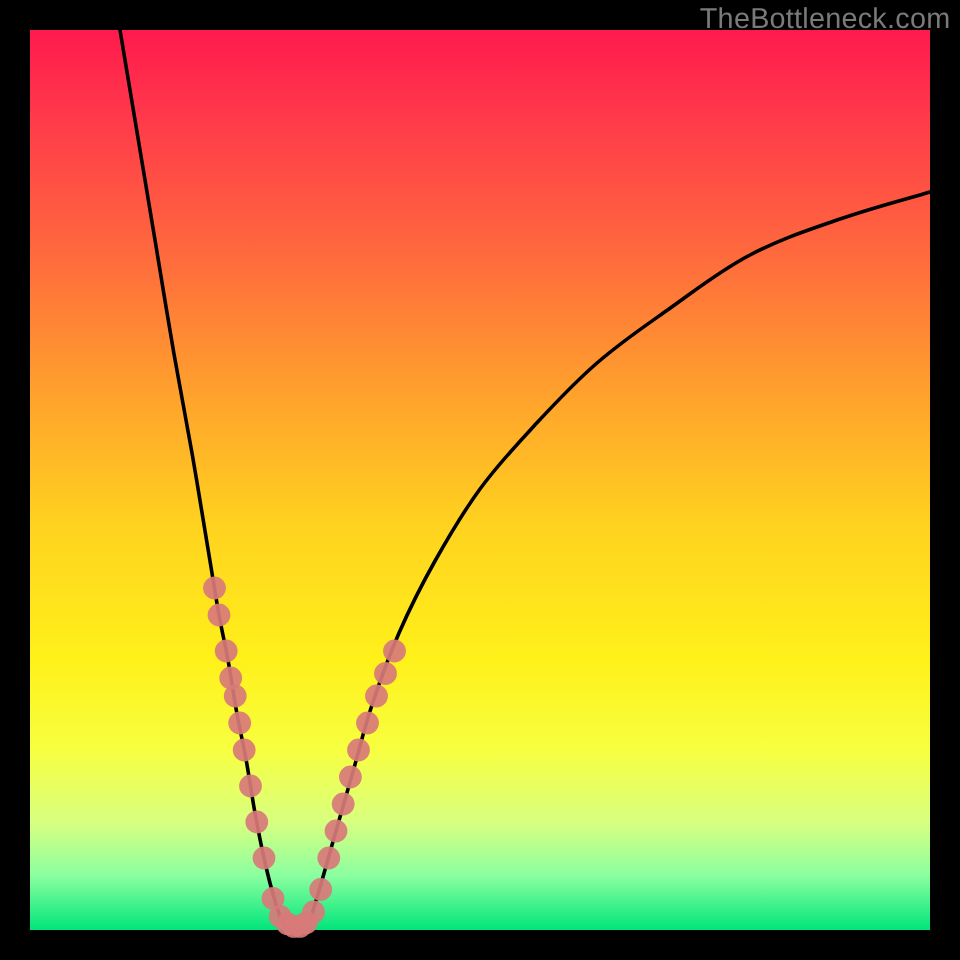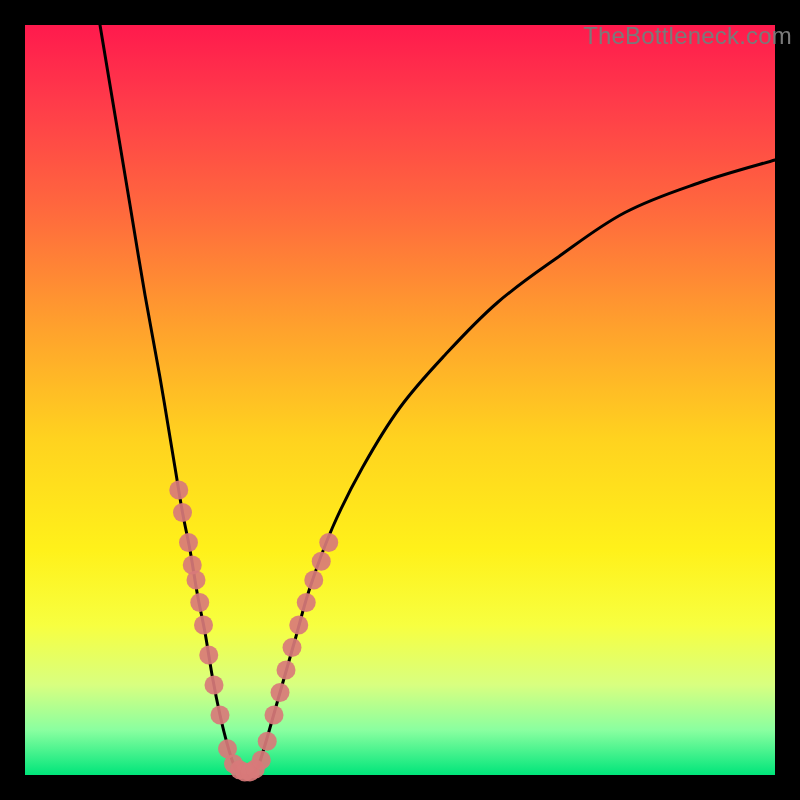--- a/index.html
+++ b/index.html
@@ -41,21 +41,20 @@
   }
   .watermark {
     position: absolute;
     top: 2px;
     right: 8px;
     color: #7a7a7a;
     font-size: 24px;
     font-weight: 500;
     letter-spacing: 0.2px;
     user-select: none;
-    margin-top: 20px;
   }
   svg.curve {
     position: absolute;
     left: 0;
     top: 0;
     width: 750px;
     height: 750px;
     overflow: visible;
   }
   .curve-path {

